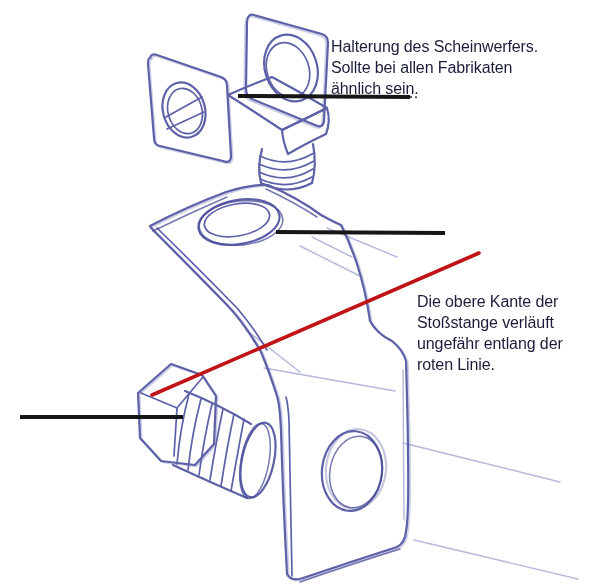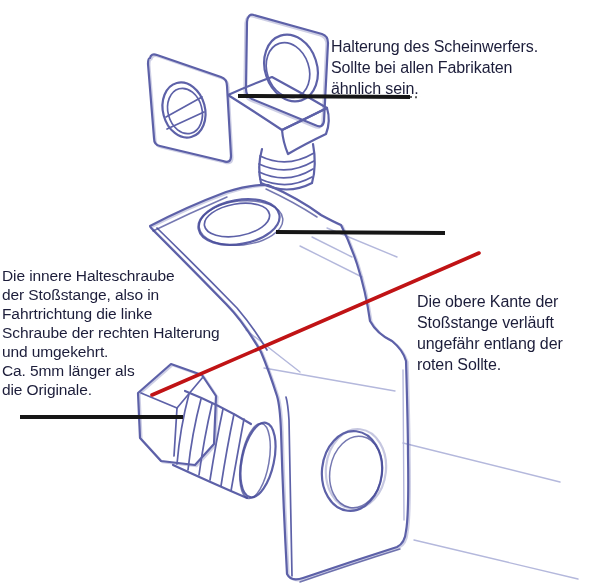--- a/index.html
+++ b/index.html
@@ -124,26 +124,19 @@
       <path class="leader" d="M 276,232 L 445,233"></path>
       <path class="leader" d="M 20,417 L 183,417"></path>
     </g>
   </svg>
 
   <div class="note" style="left:331px;top:36px;width:245px;">Halterung des Scheinwerfers.
 Sollte bei allen Fabrikaten
 ähnlich sein.</div>
 
 
-  <div class="note note-bolt" style="left:2px;top:266px;width:235px;">Die innere Halteschraube
-der Stoßstange, also in
-Fahrtrichtung die linke
-Schraube der rechten Halterung
-und umgekehrt.
-Ca. 5mm länger als
-die Originale.</div>
 
   <div class="note" style="left:417px;top:291px;width:180px;">Die obere Kante der
 Stoßstange verläuft
 ungefähr entlang der
-roten Sollte.</div>
+roten Linie.</div>
 
 </div>
 
 </body></html>

